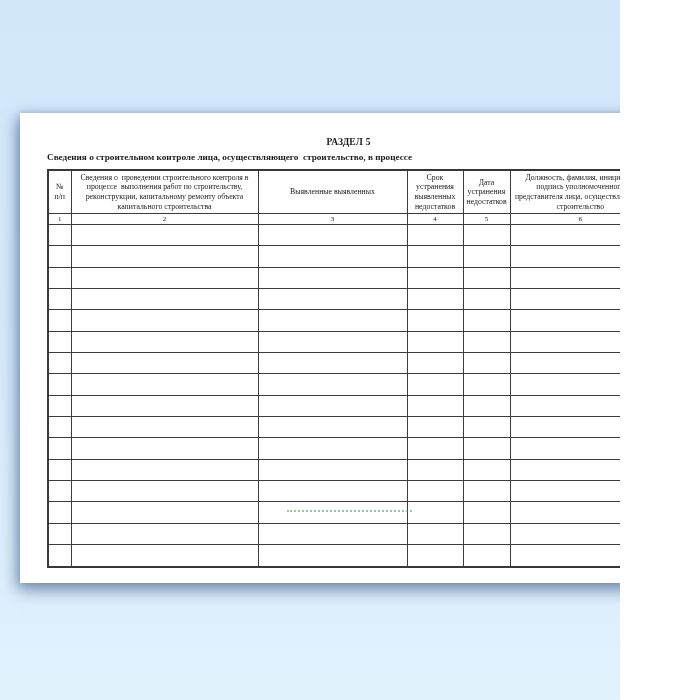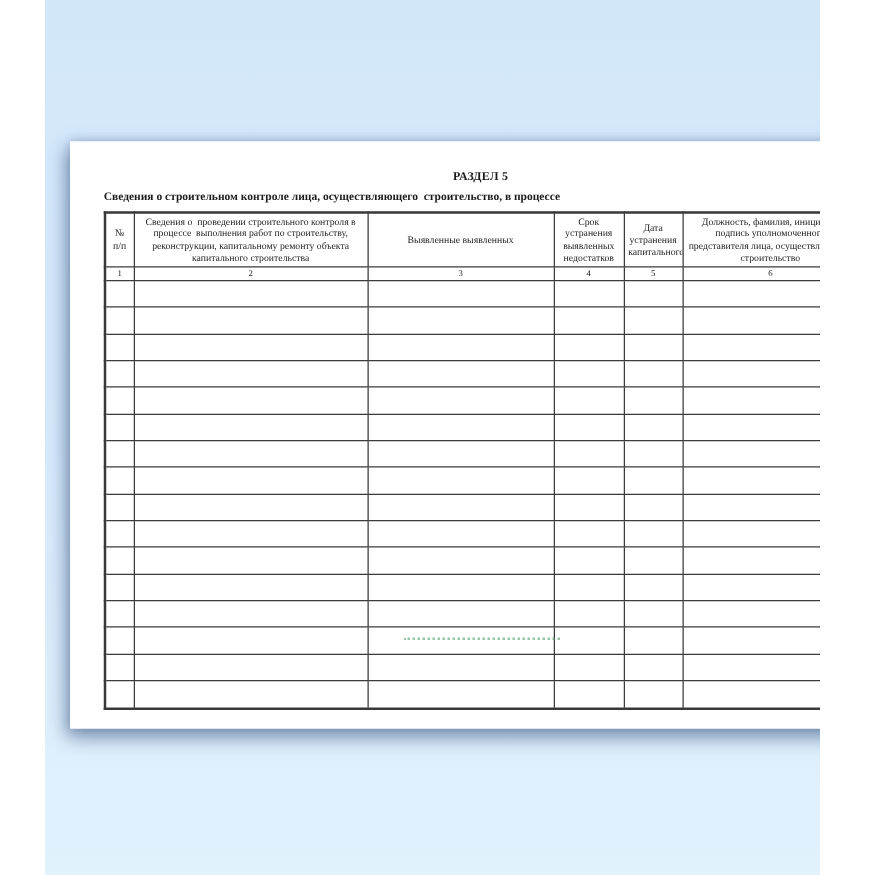--- a/index.html
+++ b/index.html
@@ -8,21 +8,20 @@
     width: 700px;
     height: 700px;
     font-family: "Liberation Serif", serif;
   }
   .stage {
     position: relative;
     width: 620px;
     height: 700px;
     background: linear-gradient(180deg, #d3e7fb 0%, #d6e9fc 45%, #dcedfb 75%, #e2f2fd 100%);
     overflow: hidden;
-    margin-left: 36px;
   }
   .paper {
     position: absolute;
     left: 20px;
     top: 113px;
     width: 661px;
     height: 470px;
     background: #ffffff;
     box-shadow: 0 6px 16px rgba(82, 110, 150, 0.60),
                 -4px 6px 12px rgba(82, 110, 150, 0.35),
@@ -114,21 +113,21 @@
           <col style="width:56px">
           <col style="width:47px">
           <col style="width:141px">
         </colgroup>
         <thead>
           <tr class="header-row">
             <th>№ п/п</th>
             <th>Сведения о  проведении строительного контроля в процессе  выполнения работ по строительству, реконструкции, капитальному ремонту объекта капитального строительства</th>
             <th>Выявленные выявленных</th>
             <th>Срок устранения выявленных недостатков</th>
-            <th>Дата устранения капитального</th>
+            <th>Дата устранения недостатков</th>
             <th>Должность, фамилия, инициалы, подпись уполномоченного представителя лица, осуществляющего строительство</th>
           </tr>
           <tr class="numbers-row">
             <td>1</td>
             <td>2</td>
             <td>3</td>
             <td>4</td>
             <td>5</td>
             <td>6</td>
           </tr>

